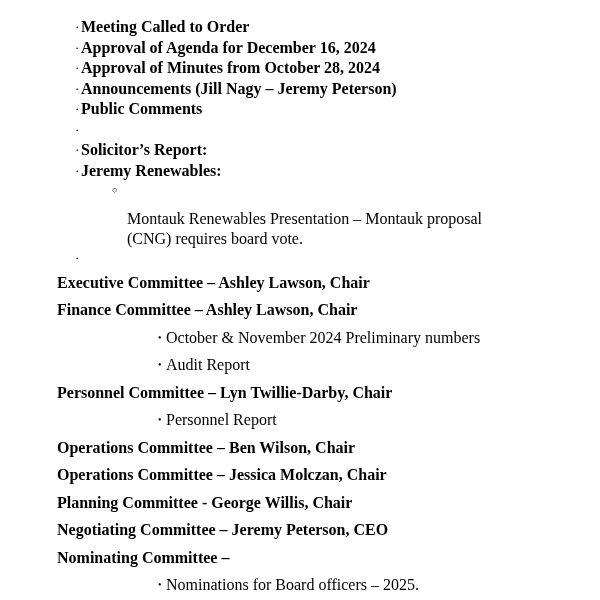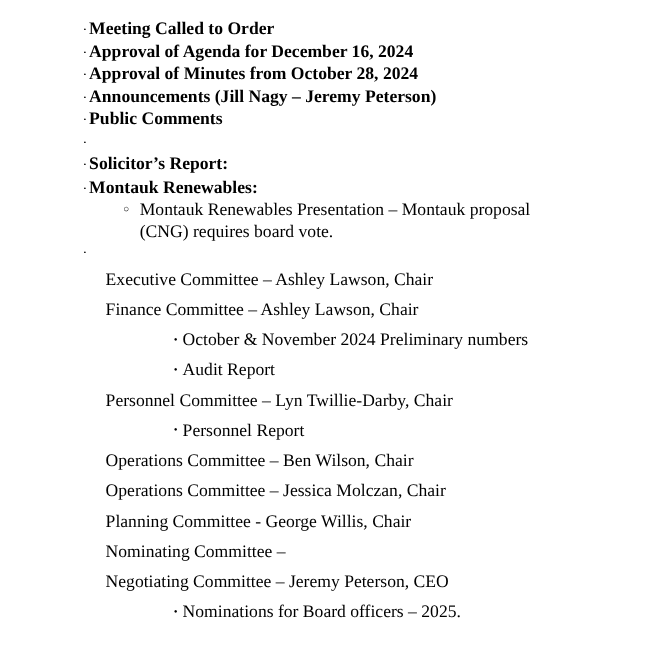--- a/index.html
+++ b/index.html
@@ -47,26 +47,27 @@
     line-height: 19.5px;
   }
   .row.l2 .bullet {
     flex: 0 0 15px;
     width: 15px;
     font-size: 9px;
     line-height: 19.5px;
   }
   .row.l2 .text {
     max-width: 368px;
+    margin-top: 28px;
   }
   
   .row.l3 {
-    padding-left: 96px;
+    padding-left: 57px;
     font-size: 16px;
-    font-weight: normal;
+    font-weight: bold;
     line-height: 27.5px;
   }
   
   .row.l4 {
     padding-left: 158px;
     font-size: 16px;
     font-weight: normal;
     line-height: 27.5px;
   }
   .row.l4 .bullet {
@@ -104,21 +105,21 @@
       </div>
       <div class="row l1">
         <span class="bullet">·</span>
       </div>
       <div class="row l1">
         <span class="bullet">·</span>
         <span class="text">Solicitor’s Report:</span>
       </div>
       <div class="row l1">
         <span class="bullet">·</span>
-        <span class="text">Montauk Renewables:</span>
+        <span class="text">Jeremy Renewables:</span>
       </div>
       <div class="row l2">
         <span class="bullet">○</span>
         <span class="text">Montauk Renewables Presentation – Montauk proposal (CNG) requires board vote.</span>
       </div>
       <div class="row l1">
         <span class="bullet">·</span>
       </div>
       <div class="row l3">
         <span class="text">Executive Committee – Ashley Lawson, Chair</span>
@@ -144,23 +145,23 @@
       <div class="row l3">
         <span class="text">Operations Committee – Ben Wilson, Chair</span>
       </div>
       <div class="row l3">
         <span class="text">Operations Committee – Jessica Molczan, Chair</span>
       </div>
       <div class="row l3">
         <span class="text">Planning Committee - George Willis, Chair</span>
       </div>
       <div class="row l3">
-        <span class="text">Nominating Committee –</span>
+        <span class="text">Negotiating Committee – Jeremy Peterson, CEO</span>
       </div>
       <div class="row l3">
-        <span class="text">Negotiating Committee – Jeremy Peterson, CEO</span>
+        <span class="text">Nominating Committee –</span>
       </div>
       <div class="row l4">
         <span class="bullet">•</span>
         <span class="text">Nominations for Board officers – 2025.</span>
       </div>
     </div>
 </div>
 
 </body></html>

